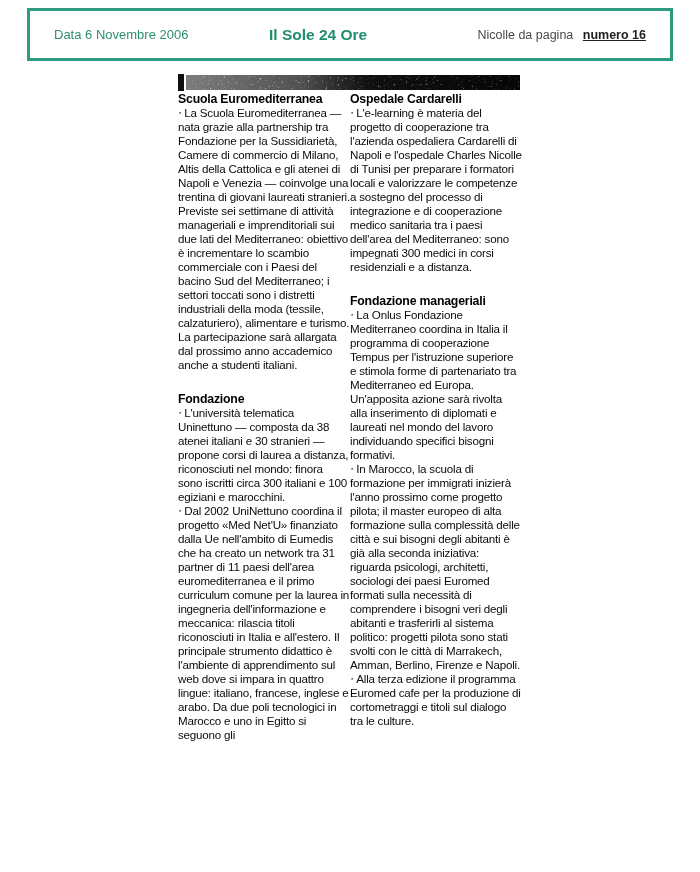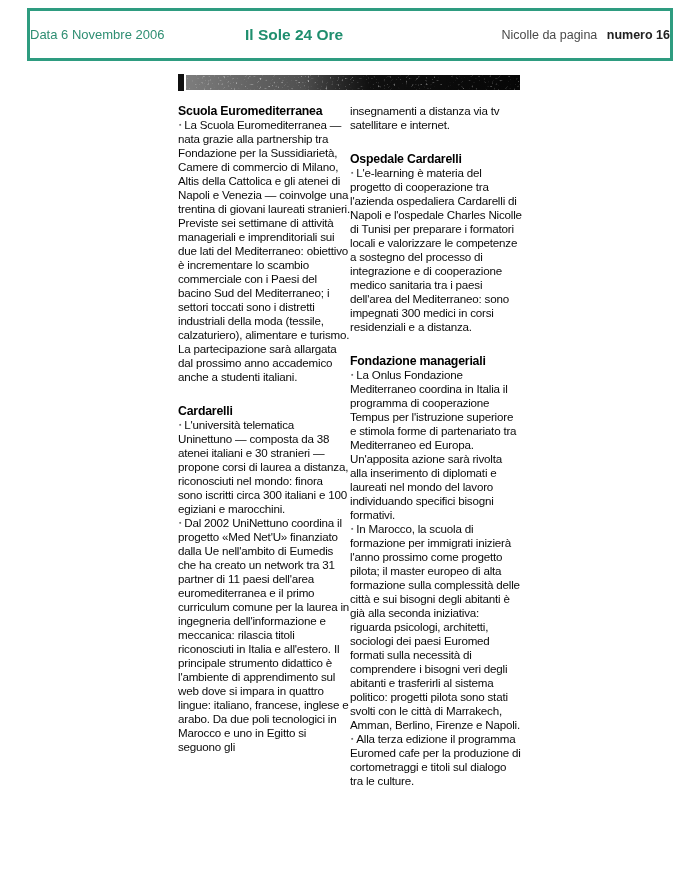--- a/index.html
+++ b/index.html
@@ -3,31 +3,31 @@
 <meta charset="utf-8">
 <style>
   * { margin:0; padding:0; box-sizing:border-box; }
   html,body { width:700px; height:872px; background:#ffffff;
     font-family:"Liberation Sans", sans-serif; overflow:hidden; }
   .page { position:relative; width:700px; height:872px; background:#ffffff; }
 
   
   .header-box { position:absolute; left:27px; top:8px; width:646px; height:53px;
     border:3px solid #2e9c80; background:#ffffff; display:flex; align-items:center;
-    padding:0 0; }
+    padding:0 24px; }
   .header-date { color:#2e8e72; font-size:13px; width:215px; }
   .header-pub { color:#1f8e6e; font-size:15.5px; font-weight:bold; flex:1; text-align:left; }
   .header-extract { width:215px; text-align:right; font-size:12.5px; color:#4a4a4a; }
-  .header-pagenum { font-weight:bold; color:#222; margin-left:6px; }
+  .header-pagenum { font-weight:bold; color:#222; margin-left:6px;text-decoration:underline; }
 
   
   .band { position:absolute; left:178px; top:74px; width:342px; height:17px; }
 
   
-  .article { position:absolute; left:178px; top:104px; width:356px; display:flex; gap:0; }
+  .article { position:absolute; left:178px; top:92px; width:356px; display:flex; gap:0; }
   .col { width:172px; }
   .blk-h { font-size:12.3px; font-weight:bold; color:#000; line-height:14px;
     letter-spacing:-0.2px; margin-top:20px; }
   .col .blk-h:first-child { margin-top:0; }
   .blk-p { font-size:11.6px; color:#0a0a0a; line-height:14px; letter-spacing:-0.2px;
     text-align:left; }
   .bullet { font-size:7px; color:#6f6f6f; margin:0 3px 0 1px; vertical-align:2px; }
 </style>
 </head>
 <body>
@@ -62,27 +62,26 @@
       <rect x="8" y="1" width="334" height="15" fill="url(#bandgrad)" opacity="0.55"></rect>
       <rect x="0" y="0" width="6" height="17" fill="#101010"></rect>
     </svg>
   </div>
 
   <div class="article">
 
     <div class="col">
       <div class="blk-h">Scuola Euromediterranea</div>
       <div class="blk-p"><span class="bullet">▪</span><span>La Scuola Euromediterranea — nata grazie alla partnership tra Fondazione per la Sussidiarietà, Camere di commercio di Milano, Altis della Cattolica e gli atenei di Napoli e Venezia — coinvolge una trentina di giovani laureati stranieri. Previste sei settimane di attività manageriali e imprenditoriali sui due lati del Mediterraneo: obiettivo è incrementare lo scambio commerciale con i Paesi del bacino Sud del Mediterraneo; i settori toccati sono i distretti industriali della moda (tessile, calzaturiero), alimentare e turismo. La partecipazione sarà allargata dal prossimo anno accademico anche a studenti italiani.</span></div>
-      <div class="blk-h">Cardarelli</div>
+      <div class="blk-h">Fondazione</div>
       <div class="blk-p"><span class="bullet">▪</span><span>L'università telematica Uninettuno — composta da 38 atenei italiani e 30 stranieri — propone corsi di laurea a distanza, riconosciuti nel mondo: finora sono iscritti circa 300 italiani e 100 egiziani e marocchini.</span></div>
       <div class="blk-p"><span class="bullet">▪</span><span>Dal 2002 UniNettuno coordina il progetto «Med Net'U» finanziato dalla Ue nell'ambito di Eumedis che ha creato un network tra 31 partner di 11 paesi dell'area euromediterranea e il primo curriculum comune per la laurea in ingegneria dell'informazione e meccanica: rilascia titoli riconosciuti in Italia e all'estero. Il principale strumento didattico è l'ambiente di apprendimento sul web dove si impara in quattro lingue: italiano, francese, inglese e arabo. Da due poli tecnologici in Marocco e uno in Egitto si seguono gli</span></div>
     </div>
 
     <div class="col">
-      <div class="blk-p"><span>insegnamenti a distanza via tv satellitare e internet.</span></div>
       <div class="blk-h">Ospedale Cardarelli</div>
       <div class="blk-p"><span class="bullet">▪</span><span>L'e-learning è materia del progetto di cooperazione tra l'azienda ospedaliera Cardarelli di Napoli e l'ospedale Charles Nicolle di Tunisi per preparare i formatori locali e valorizzare le competenze a sostegno del processo di integrazione e di cooperazione medico sanitaria tra i paesi dell'area del Mediterraneo: sono impegnati 300 medici in corsi residenziali e a distanza.</span></div>
       <div class="blk-h">Fondazione manageriali</div>
       <div class="blk-p"><span class="bullet">▪</span><span>La Onlus Fondazione Mediterraneo coordina in Italia il programma di cooperazione Tempus per l'istruzione superiore e stimola forme di partenariato tra Mediterraneo ed Europa. Un'apposita azione sarà rivolta alla inserimento di diplomati e laureati nel mondo del lavoro individuando specifici bisogni formativi.</span></div>
       <div class="blk-p"><span class="bullet">▪</span><span>In Marocco, la scuola di formazione per immigrati inizierà l'anno prossimo come progetto pilota; il master europeo di alta formazione sulla complessità delle città e sui bisogni degli abitanti è già alla seconda iniziativa: riguarda psicologi, architetti, sociologi dei paesi Euromed formati sulla necessità di comprendere i bisogni veri degli abitanti e trasferirli al sistema politico: progetti pilota sono stati svolti con le città di Marrakech, Amman, Berlino, Firenze e Napoli.</span></div>
       <div class="blk-p"><span class="bullet">▪</span><span>Alla terza edizione il programma Euromed cafe per la produzione di cortometraggi e titoli sul dialogo tra le culture.</span></div>
     </div>
 
   </div>
 </div>

